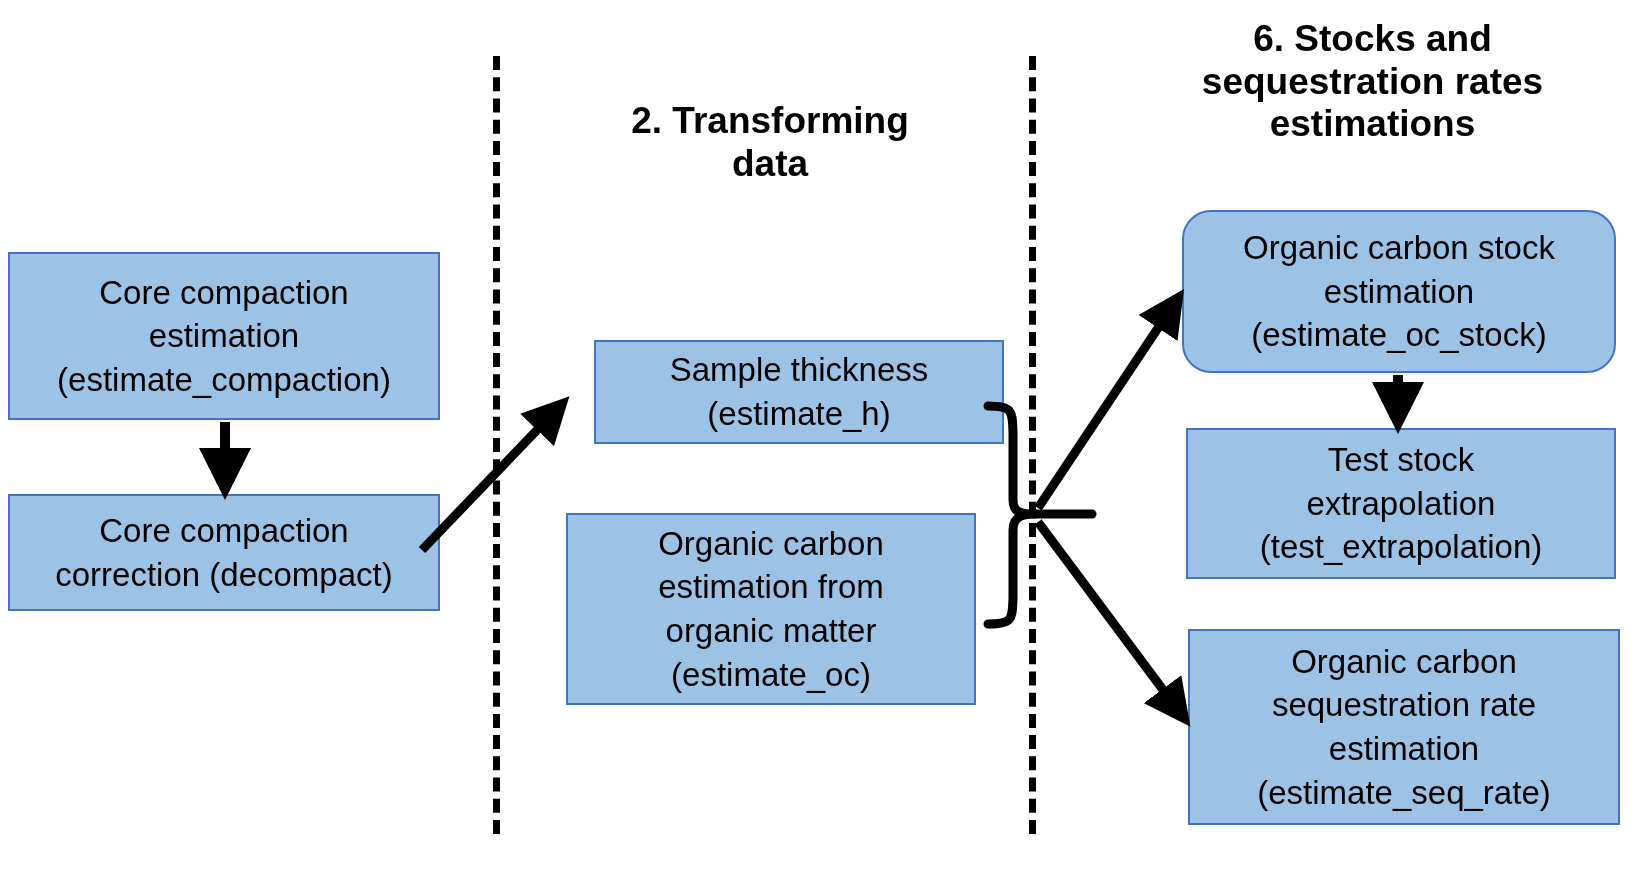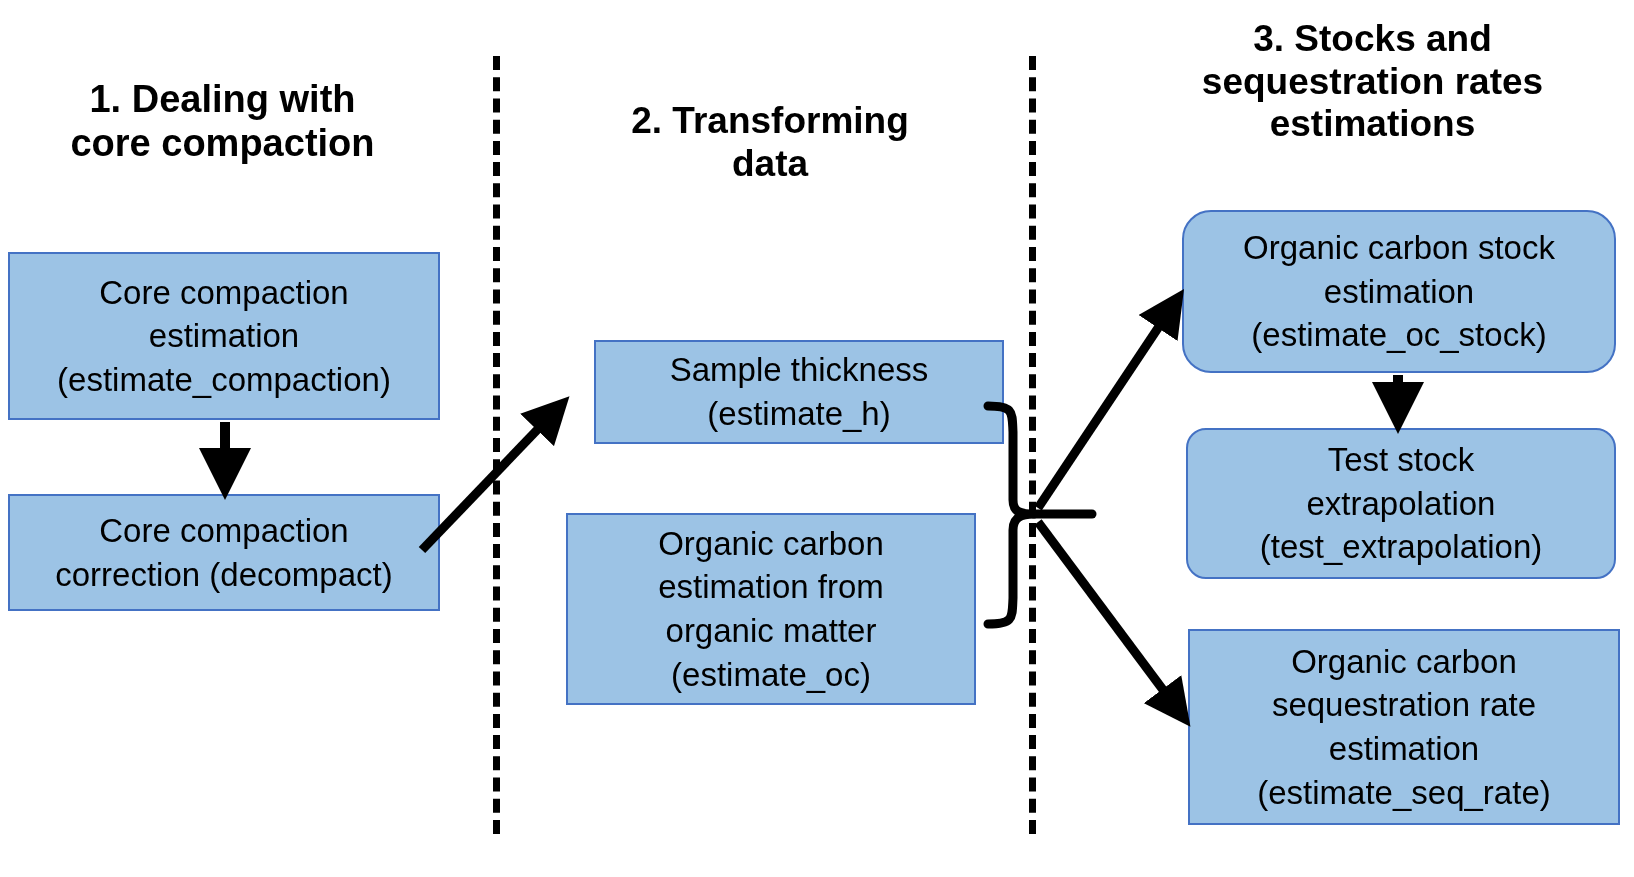--- a/index.html
+++ b/index.html
@@ -46,21 +46,21 @@
   
   #box-compaction-estimation { left: 8px;  top: 252px; width: 432px; height: 168px; }
   #box-compaction-correction { left: 8px;  top: 494px; width: 432px; height: 117px; }
 
   
   #box-sample-thickness { left: 566px; top: 340px; width: 410px; height: 104px; margin-left: 28px; }
   #box-estimate-oc      { left: 566px; top: 513px; width: 410px; height: 192px; }
 
   
   #box-oc-stock    { left: 1182px; top: 210px; width: 434px; height: 163px; border-radius: 29px; }
-  #box-test-extrap { left: 1186px; top: 428px; width: 430px; height: 151px; border-radius: 20px; }
+  #box-test-extrap { left: 1186px; top: 428px; width: 430px; height: 151px; }
   #box-seq-rate    { left: 1188px; top: 629px; width: 432px; height: 196px; }
 
   .divider {
     position: absolute;
     width: 0;
     border-left: 7px dashed #000000;
   }
   #divider-1 { left: 493px;  top: 56px; height: 778px; }
   #divider-2 { left: 1029px; top: 56px; height: 778px; }
 
@@ -73,25 +73,23 @@
   }
 </style>
 </head>
 <body>
 
 <div id="canvas">
 
   <div class="divider" id="divider-1"></div>
   <div class="divider" id="divider-2"></div>
 
-  <div class="col-title" id="title-1">1. Dealing with
-core compaction</div>
   <div class="col-title" id="title-2">2. Transforming
 data</div>
-  <div class="col-title" id="title-3">3. Stocks and
+  <div class="col-title" id="title-3">6. Stocks and
 sequestration rates
 estimations</div>
 
   <div class="pbox" id="box-compaction-estimation">Core compaction
 estimation
 (estimate_compaction)</div>
   <div class="pbox" id="box-compaction-correction">Core compaction
 correction (decompact)</div>
 
   <div class="pbox" id="box-sample-thickness">Sample thickness

